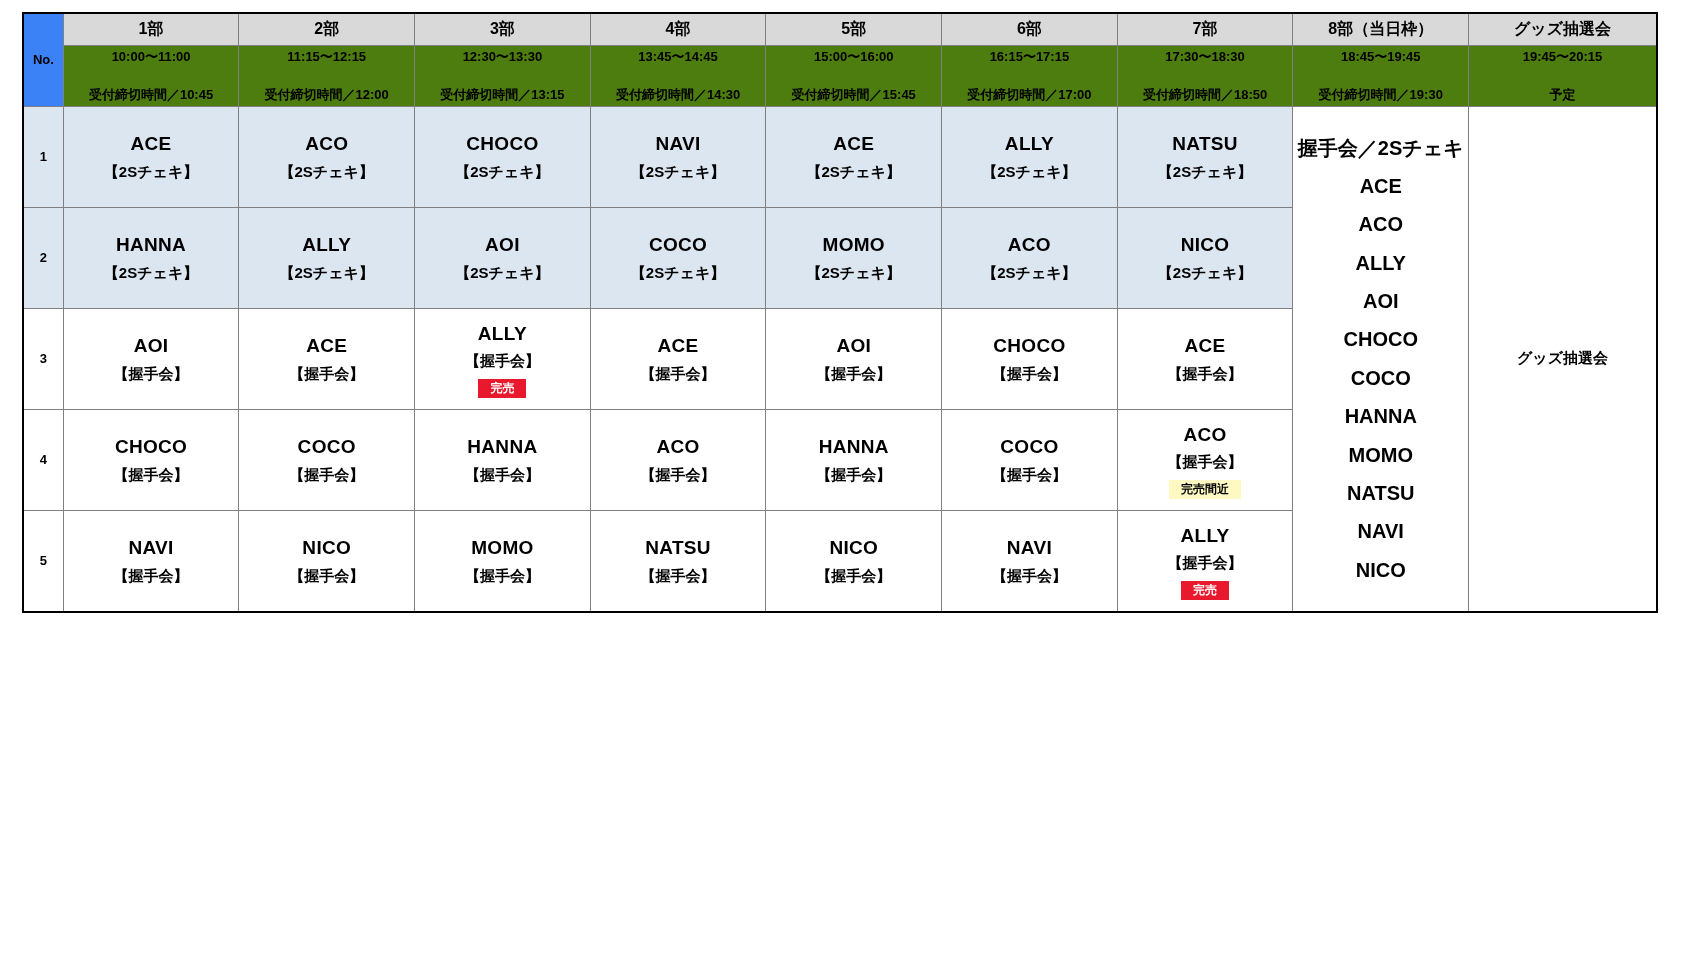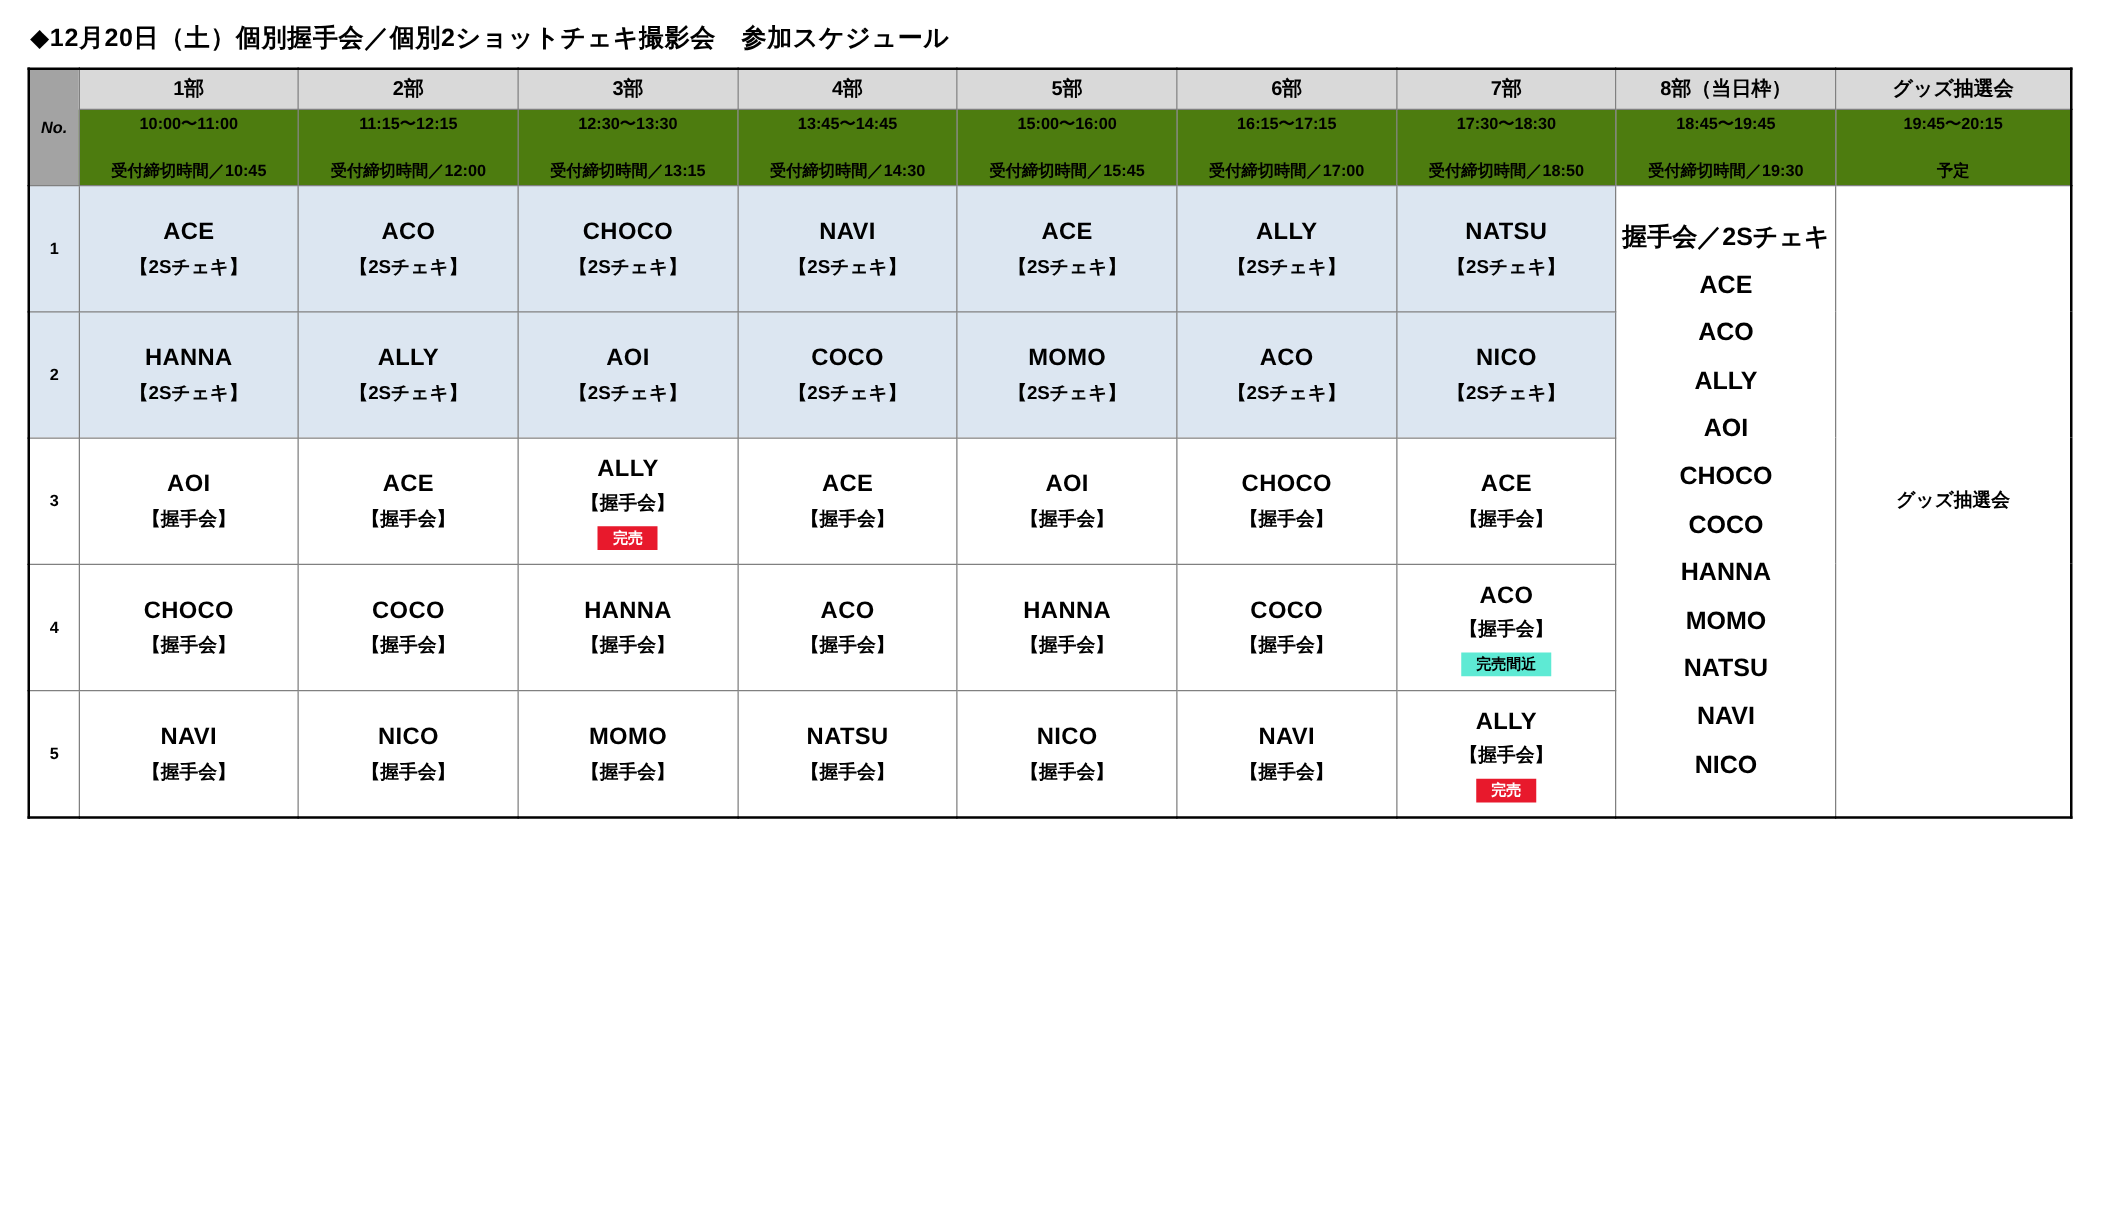--- a/index.html
+++ b/index.html
@@ -36,25 +36,24 @@
   }
   table.sched td, table.sched th {
     border: 1px solid #808080;
     padding: 0;
     text-align: center;
     vertical-align: middle;
     font-weight: bold;
   }
   
   .hdr-no {
-    background: #a3a3a3;
+    background: #3b82f6;
     width: 38px;
     font-size: 13px;
     font-weight: bold;
-    font-style: italic;
   }
   .hdr-part {
     background: #d9d9d9;
     height: 31px;
     font-size: 16px;
     font-weight: bold;
   }
   .hdr-time {
     background: #4d7c0f;
     height: 49px;
@@ -96,21 +95,21 @@
     padding: 2px 12px 3px 12px;
     font-size: 12px;
     font-weight: bold;
     line-height: 1.2;
   }
   .badge.sold {
     background: #e8192c;
     color: #ffffff;
   }
   .badge.near {
-    background: #5eead4;
+    background: #fef9c3;
     color: #000000;
   }
   
   .part8 {
     background: #ffffff;
     font-size: 20px;
     font-weight: bold;
     line-height: 1.92;
     vertical-align: middle;
     padding: 4px 0;
@@ -126,21 +125,20 @@
   }
   .col-part { width: 166px; }
   .col-p8 { width: 166px; }
   .col-goods { width: 178px; }
 </style>
 </head>
 <body>
 
 <div class="page">
 
-  <div class="doc-title">◆12月20日（土）個別握手会／個別2ショットチェキ撮影会　参加スケジュール</div>
 
   <table class="sched">
     <colgroup>
       <col style="width:38px">
       <col class="col-part">
         <col class="col-part">
         <col class="col-part">
         <col class="col-part">
       <col class="col-part">
         <col class="col-part">

